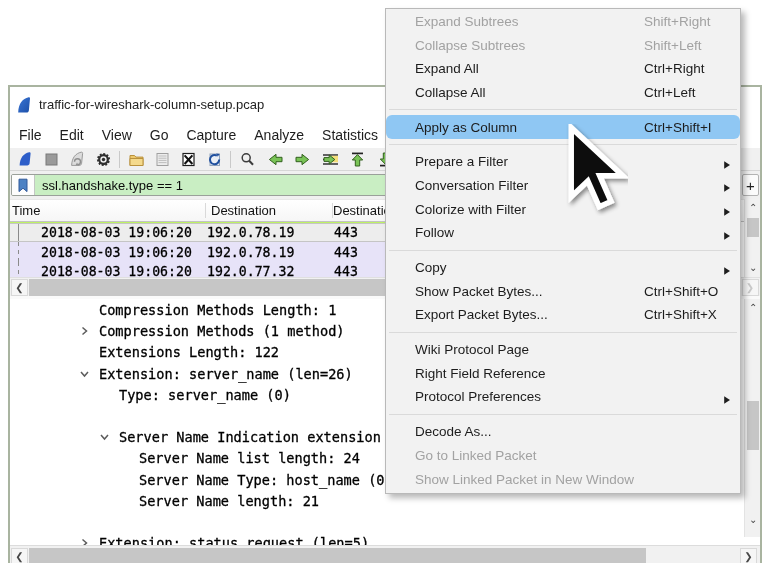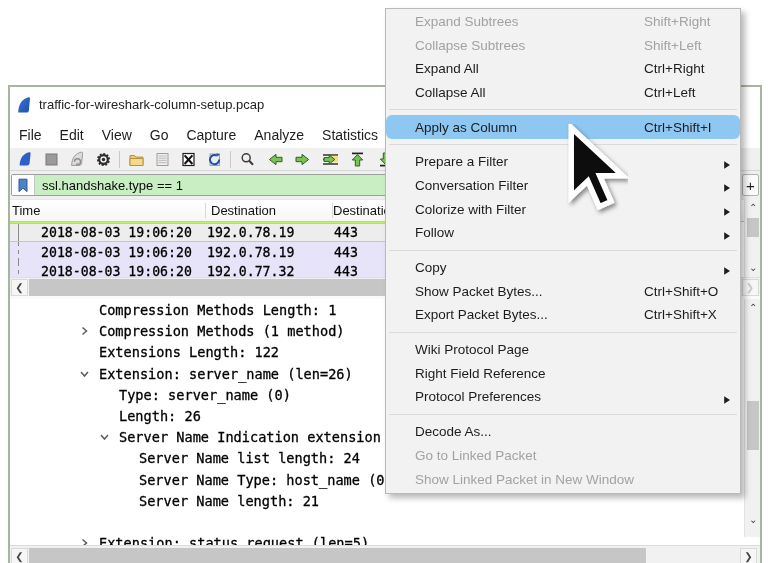--- a/index.html
+++ b/index.html
@@ -291,23 +291,20 @@
           <span class="tree-arrow" style="left: 70px; transform: translateY(-50%);">
             <svg width="9" height="9" viewBox="0 0 9 9">
               <polyline points="1,2.5 4.5,6.5 8,2.5" fill="none" stroke="#5c5c5c" stroke-width="1.5"></polyline>
             </svg>
           </span>
           <span class="dtxt" style="left: 89px;">Extension: server_name (len=26)</span>
         </div>
         <div class="drow" style="top: 85.3px;">
           <span class="dtxt" style="left: 109px;">Type: server_name (0)</span>
         </div>
-        <div class="drow" style="top: 106.5px;">
-          <span class="dtxt" style="left: 109px;">Length: 26</span>
-        </div>
         <div class="drow" style="top: 127.7px;">
           <span class="tree-arrow" style="left: 90px; transform: translateY(-50%);">
             <svg width="9" height="9" viewBox="0 0 9 9">
               <polyline points="1,2.5 4.5,6.5 8,2.5" fill="none" stroke="#5c5c5c" stroke-width="1.5"></polyline>
             </svg>
           </span>
           <span class="dtxt" style="left: 109px;">Server Name Indication extension</span>
         </div>
         <div class="drow" style="top: 148.9px;">
           <span class="dtxt" style="left: 129px;">Server Name list length: 24</span>

